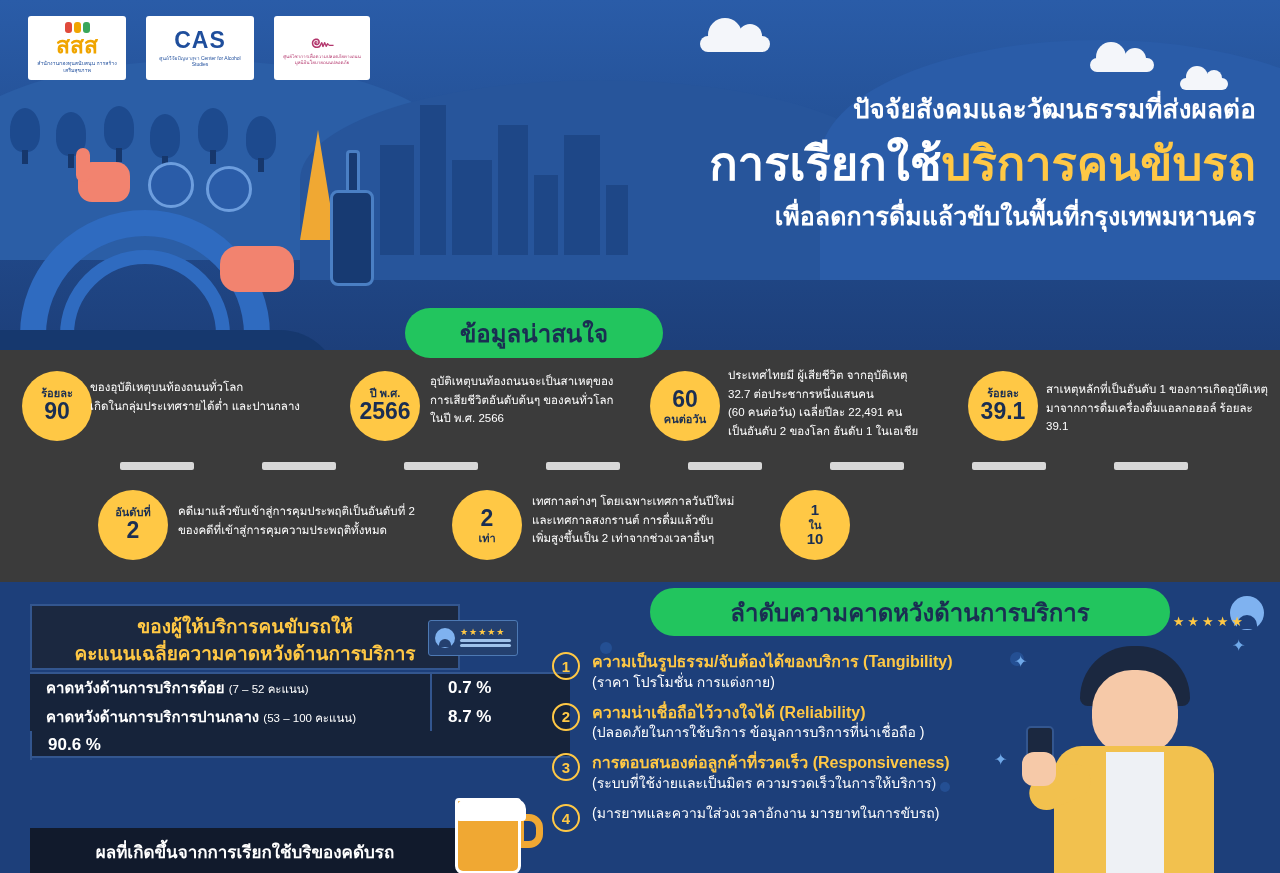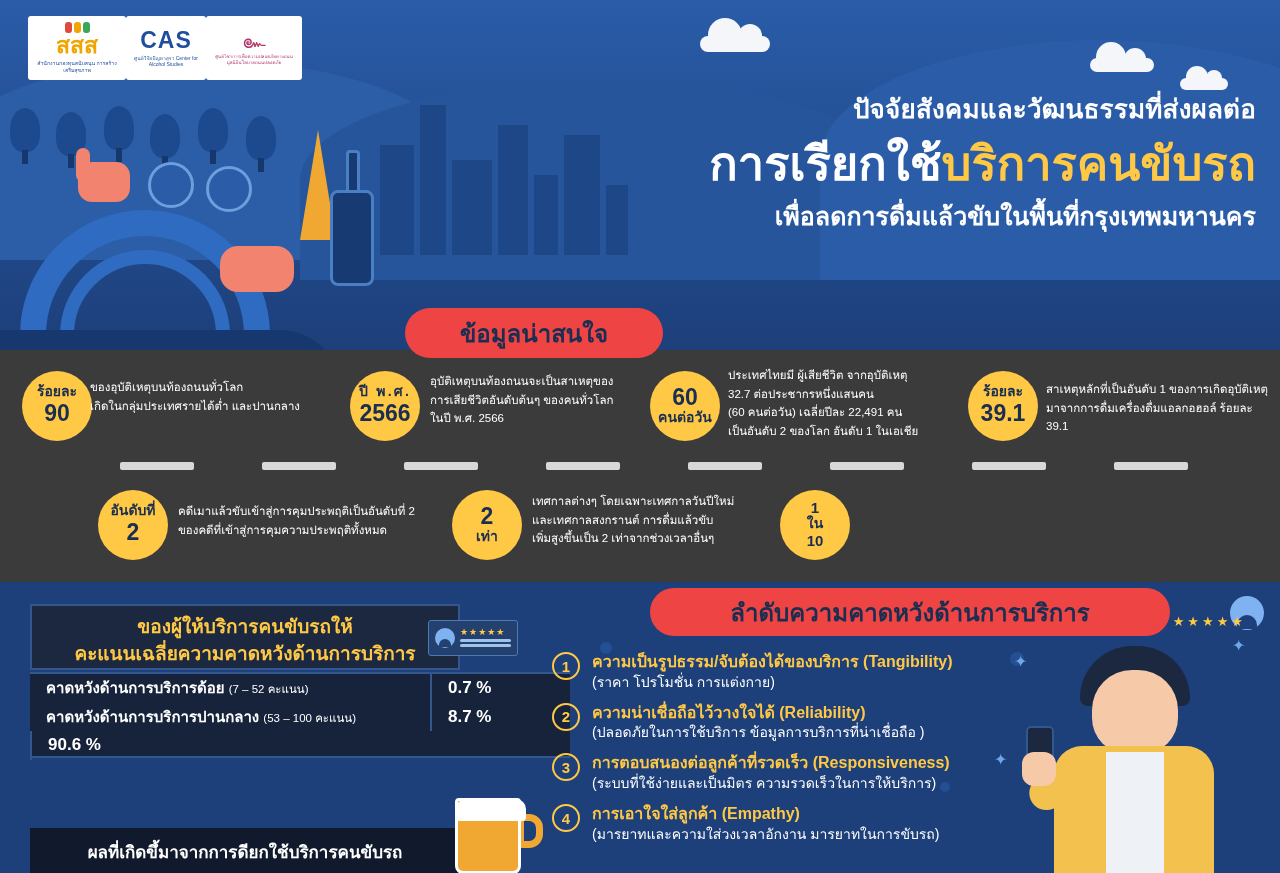--- a/index.html
+++ b/index.html
@@ -76,25 +76,25 @@
     border-bottom:110px solid #f0a833;
   }
 
   .titles { position:absolute; right:24px; top:88px; text-align:right; width:620px; color:#fff; }
   .t1 { font-size:26px; font-weight:bold; letter-spacing:.2px; }
   .t2 { font-size:47px; font-weight:bold; line-height:1.08; margin-top:10px; }
   .t2 .hl { color:#ffc845; }
   .t3 { font-size:25px; font-weight:bold; margin-top:6px; }
 
   
-  .logos { position:absolute; left:28px; top:16px; display:flex; gap:0; z-index:10;}
+  .logos { position:absolute; left:28px; top:16px; display:flex; gap:20px; z-index:10;}
   .logoBox { background:#fff; border-radius:3px; padding:4px 6px; display:flex; flex-direction:column;
              align-items:center; justify-content:center; }
   .lb1 { width:98px; height:64px;}
-  .lb2 { width:80px; height:64px;}
+  .lb2 { width:108px; height:64px;}
   .lb3 { width:96px; height:64px;}
   .logo1Main { color:#f0a500; font-weight:bold; font-size:23px; line-height:1; }
   .logo1Sub { color:#1f4e9c; font-size:5.2px; margin-top:3px; text-align:center; line-height:1.35;}
   .logo2Main { color:#1f4e9c; font-weight:bold; font-size:23px; letter-spacing:1px; line-height:1;}
   .logo2Sub { color:#1f4e9c; font-size:5px; text-align:center; margin-top:3px; line-height:1.3;}
   .logo3Emb { color:#b3366c; font-size:20px; line-height:1;}
   .logo3Sub { color:#b3366c; font-size:4.6px; text-align:center; margin-top:3px; line-height:1.3;}
   .logoPeople { display:flex; gap:2px; margin-bottom:1px;}
   .lp { width:7px;height:11px;border-radius:3px;}
 
@@ -108,28 +108,28 @@
   }
   .roadline i {
     position:absolute; top:0; height:8px; width:74px; background:#d8d8d8; border-radius:2px;
   }
   .chip {
     position:absolute; width:70px; height:70px; border-radius:50%;
     background:#ffc845; color:#1a2e52; display:flex; flex-direction:column;
     align-items:center; justify-content:center; font-weight:bold; line-height:1.12;
     text-align:center;
   }
-  .chip .sm { font-size:14px;font-family:Liberation Mono, monospace; }
+  .chip .sm { font-size:11px; }
   .chip .bg { font-size:23px; }
   .chip .md { font-size:15px; }
   .factText { position:absolute; color:#fff; font-size:11.5px; line-height:1.62; }
 
   
   .pill {
-    position:absolute; background:#ef4444; color:#1a2e52; font-weight:bold;
+    position:absolute; background:#22c55e; color:#1a2e52; font-weight:bold;
     border-radius:26px; display:flex; align-items:center; justify-content:center;
   }
   .pillTop { left:405px; top:308px; width:258px; height:50px; font-size:24px; z-index:6;}
   .pillRight { left:650px; top:588px; width:520px; height:48px; font-size:24px; }
 
   
   .lower { position:absolute; left:0; top:582px; width:1280px; height:291px; background:#1d3f7a; }
   .panelDark {
     position:absolute; background:#1b2840; border:2px solid #33568f;
   }
@@ -377,21 +377,21 @@
         <span>คาดหวังด้านการบริการปานกลาง</span>
         <span class="thin">(53 – 100 คะแนน)</span>
       </div>
       <div class="val">8.7 %</div>
     </div>
     <div class="trow">
       <div class="val">90.6 %</div>
     </div>
   </div>
 
-  <div class="resultBar">ผลที่เกิดขึ้มาจากการดียกใช้บริการคนขับรถ</div>
+  <div class="resultBar">ผลที่เกิดขึ้นจากการเรียกใช้บริของคดับรถ</div>
 
   <div class="beer">
     <div class="beerHandle"></div>
     <div class="beerBody">
         <div class="beerFoam"></div>
       </div>
   </div>
 
   <div class="pill pillRight">ลำดับความคาดหวังด้านการบริการ</div>
   <div class="avatarBig"></div>
@@ -415,21 +415,20 @@
     <div class="litem">
       <div class="num">3</div>
       <div class="ltxt">
         <div class="l1">การตอบสนองต่อลูกค้าที่รวดเร็ว (Responsiveness)</div>
         <div class="l2">(ระบบที่ใช้ง่ายและเป็นมิตร ความรวดเร็วในการให้บริการ)</div>
       </div>
     </div>
     <div class="litem">
       <div class="num">4</div>
       <div class="ltxt">
-        <div class="l1">การเอาใจใส่ลูกค้า (Empathy)</div>
         <div class="l2">(มารยาทและความใส่วงเวลาอักงาน  มารยาทในการขับรถ)</div>
       </div>
     </div>
   </div>
 
   <div class="person">
     <div class="sparkle" style="left:4px;top:22px;">✦</div>
     <div class="sparkle" style="left:222px;top:6px;">✦</div>
     <div class="sparkle" style="left:-16px;top:120px;">✦</div>
     <div class="pHair"></div>

